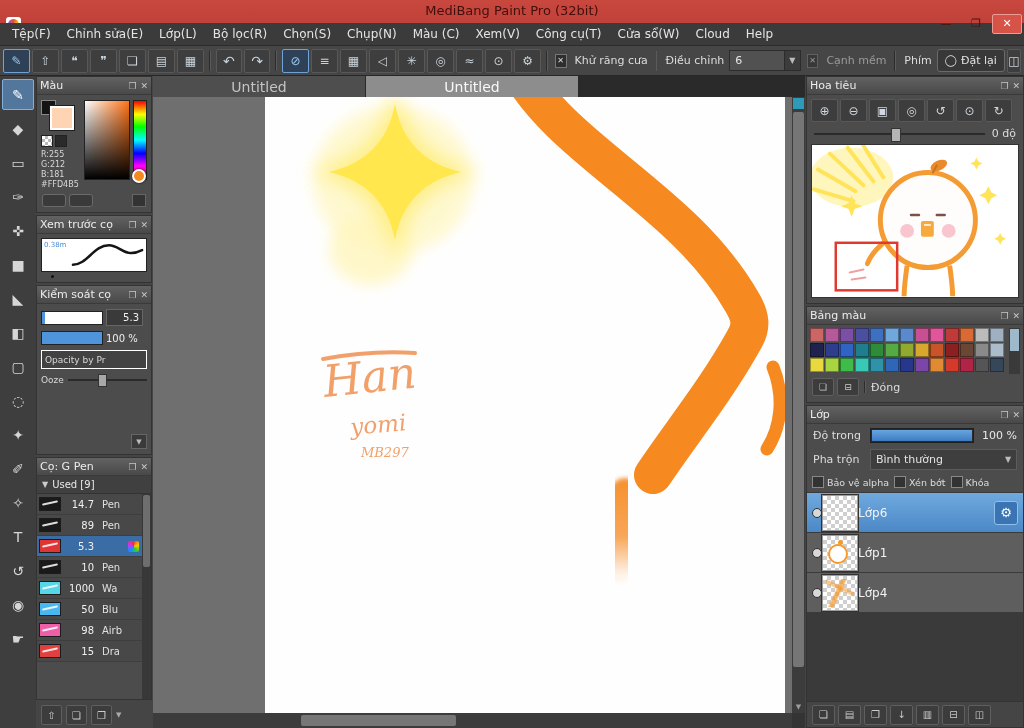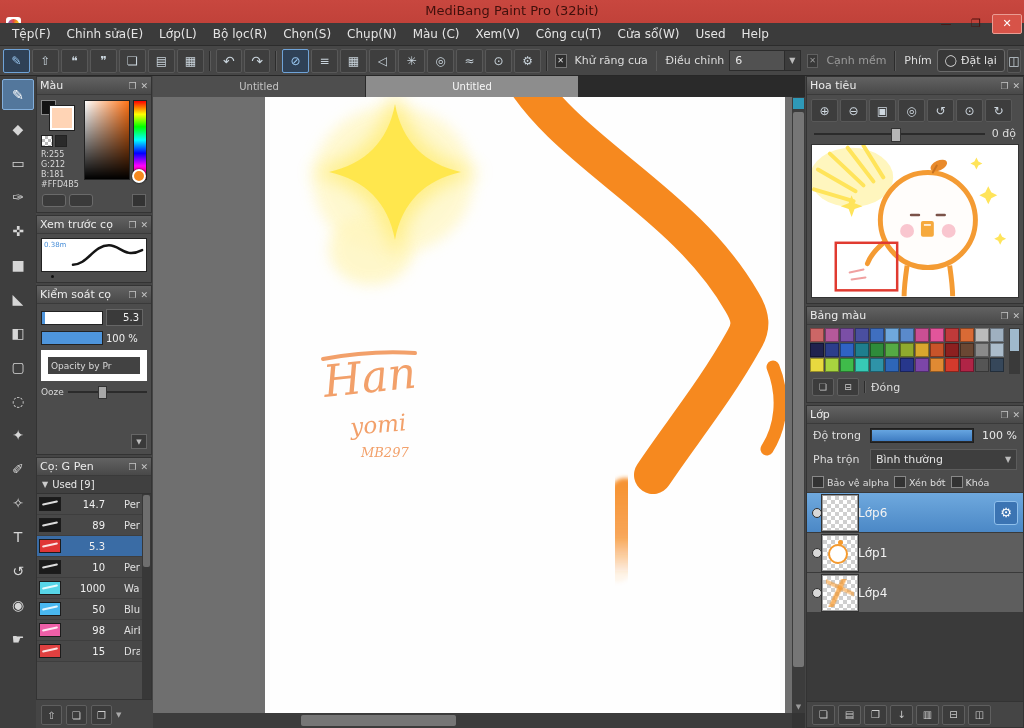--- a/index.html
+++ b/index.html
@@ -62,48 +62,48 @@
   .preview-box{width:104px;height:32px;background:#fff;border:1px solid #222;display:flex;align-self:center;}
   .preview-size{width:26px;font-size:7px;color:#4A90D9;padding:2px 0 0 2px;line-height:8px;}
   .preview-curve{flex:1;}
   .preview-dot{margin:3px 0 0 10px;width:3px;height:3px;border-radius:50%;background:#111;}
   .ctrl-body{position:relative;height:140px;padding:5px 4px;display:flex;flex-direction:column;gap:5px;}
   .ctrl-row{display:flex;align-items:center;gap:3px;}
   .slider{position:relative;height:12px;background:#fff;border:1px solid #222;flex:0 0 60px;}
   .slider .fill{position:absolute;left:0;top:0;bottom:0;background:#4E95DC;}
   .val-box{width:32px;height:15px;background:#3a3a3a;border:1px solid #666;color:#F0F0F0;font-size:10px;display:flex;align-items:center;justify-content:flex-end;padding-right:3px;}
   .ctrl-val{font-size:10px;color:#EEE;}
-  .opt-row{height:17px;background:#424242;border:7px solid #ffffff;display:flex;align-items:center;padding:0 3px;font-size:9px;color:#D8D8D8;white-space:nowrap;overflow:hidden;}
+  .opt-row{height:17px;background:#424242;border:1px solid #ffffff;display:flex;align-items:center;padding:0 3px;font-size:9px;color:#D8D8D8;white-space:nowrap;overflow:hidden;}
   .ooze-row{display:flex;align-items:center;gap:4px;font-size:9px;color:#D8D8D8;}
   .hslider{position:relative;flex:1;height:11px;}
   .hslider::before{content:"";position:absolute;left:0;right:0;top:5px;height:2px;background:#2b2b2b;}
   .hknob{position:absolute;left:38%;top:0;width:7px;height:11px;background:#A8A8A8;border:1px solid #333;}
   .combo-arrow{position:absolute;right:4px;bottom:5px;width:14px;height:13px;background:#3a3a3a;border:1px solid #666;color:#bbb;font-size:7px;display:flex;align-items:center;justify-content:center;}
   .brush-panel{flex:1;display:flex;flex-direction:column;}
   .used-row{height:17px;background:#404040;border-bottom:1px solid #333;display:flex;align-items:center;padding:0 5px;font-size:10px;color:#E8E8E8;gap:4px;}
   .used-arrow{font-size:8px;color:#ccc;}
   .brush-list{flex:1;position:relative;overflow:hidden;}
   .brush-rows{position:absolute;inset:0 9px 0 0;}
-  .brush-row{height:20px;display:flex;align-items:center;gap:19px;padding:0 2px;border-bottom:1px solid #3e3e3e;background:#484848;}
+  .brush-row{height:20px;display:flex;align-items:center;gap:8px;padding:0 2px;border-bottom:1px solid #3e3e3e;background:#484848;}
   .brush-row.selected{background:#3A6CA5;}
   .brush-swatch{width:20px;height:12px;border:1px solid #1c1c1c;position:relative;flex:0 0 auto;}
   .brush-swatch::after{content:"";position:absolute;left:2px;right:2px;top:4px;height:2px;background:rgba(255,255,255,.85);border-radius:2px;transform:rotate(-12deg);}
   .brush-size{width:25px;font-size:10px;color:#F0F0F0;text-align:right;flex:0 0 auto;}
   .brush-name{flex:1;font-size:10px;color:#E0E0E0;white-space:nowrap;overflow:hidden;}
   .brush-badge{display:none;width:11px;height:11px;border-radius:2px;background:conic-gradient(#e33,#fc0,#3c3,#09f,#c3f,#e33);margin-right:1px;}
   .brush-row.selected .brush-badge{display:block;}
   .list-scrollbar{position:absolute;right:0;top:0;bottom:0;width:9px;background:#383838;}
   .list-scrollbar .thumb{position:absolute;top:1px;left:1px;right:1px;height:72px;background:#6e6e6e;border-radius:2px;}
   .leftcol-bottom{height:26px;display:flex;align-items:center;gap:4px;padding:0 5px;background:#454545;}
   .lb-btn{width:19px;height:18px;background:#3c3c3c;border:1px solid #5f5f5f;border-radius:2px;color:#ccc;font-size:10px;display:flex;align-items:center;justify-content:center;gap:1px;}
   .lb-caret{font-size:7px;color:#aaa;}
   
   .canvas-area{position:absolute;left:153px;top:76px;width:652px;bottom:0;background:#2E2E2E;}
   .tabbar{height:21px;display:flex;background:#2A2A2A;}
-  .tab{width:212px;display:flex;align-items:center;justify-content:center;font-size:10px;}
+  .tab{width:212px;display:flex;align-items:center;justify-content:center;font-size:14px;}
   .tab.inactive{background:#4E4E4E;color:#C4C4C4;border-right:1px solid #292929;}
   .tab.active{background:#8D8D8D;color:#F8F8F8;}
   .viewport{position:absolute;left:0;right:13px;top:21px;bottom:15px;background:#6F6F6F;overflow:hidden;}
   .artboard{position:absolute;left:112px;top:0;width:520px;height:100%;background:#FEFEFE;overflow:hidden;}
   svg.art{position:absolute;inset:0;width:100%;height:100%;}
   .vscroll{position:absolute;right:0;top:21px;bottom:15px;width:13px;background:#3C3C3C;}
   .vaccent{position:absolute;top:1px;left:1px;width:11px;height:11px;background:#2E99B8;}
   .vthumb{position:absolute;left:1px;right:1px;top:15px;height:555px;background:#767676;border-radius:2px;}
   .varrow{position:absolute;bottom:1px;left:0;right:0;height:11px;color:#999;font-size:7px;display:flex;align-items:center;justify-content:center;}
   .hscroll{position:absolute;left:0;right:13px;bottom:0;height:15px;background:#3C3C3C;}
@@ -173,21 +173,21 @@
 <span class="menu-item">Tệp(F)</span>
     <span class="menu-item">Chỉnh sửa(E)</span>
     <span class="menu-item">Lớp(L)</span>
     <span class="menu-item">Bộ lọc(R)</span>
     <span class="menu-item">Chọn(S)</span>
     <span class="menu-item">Chụp(N)</span>
     <span class="menu-item">Màu (C)</span>
     <span class="menu-item">Xem(V)</span>
     <span class="menu-item">Công cụ(T)</span>
     <span class="menu-item">Cửa sổ(W)</span>
-    <span class="menu-item">Used</span>
+    <span class="menu-item">Cloud</span>
     <span class="menu-item">Help</span>
   </div>
 
 <div class="toolbar">
   <div class="tb-group">
 
   <div class="tb-btn selected">✎</div>
       <div class="tb-btn">⇧</div>
       <div class="tb-btn">❝</div>
       <div class="tb-btn">❞</div>

